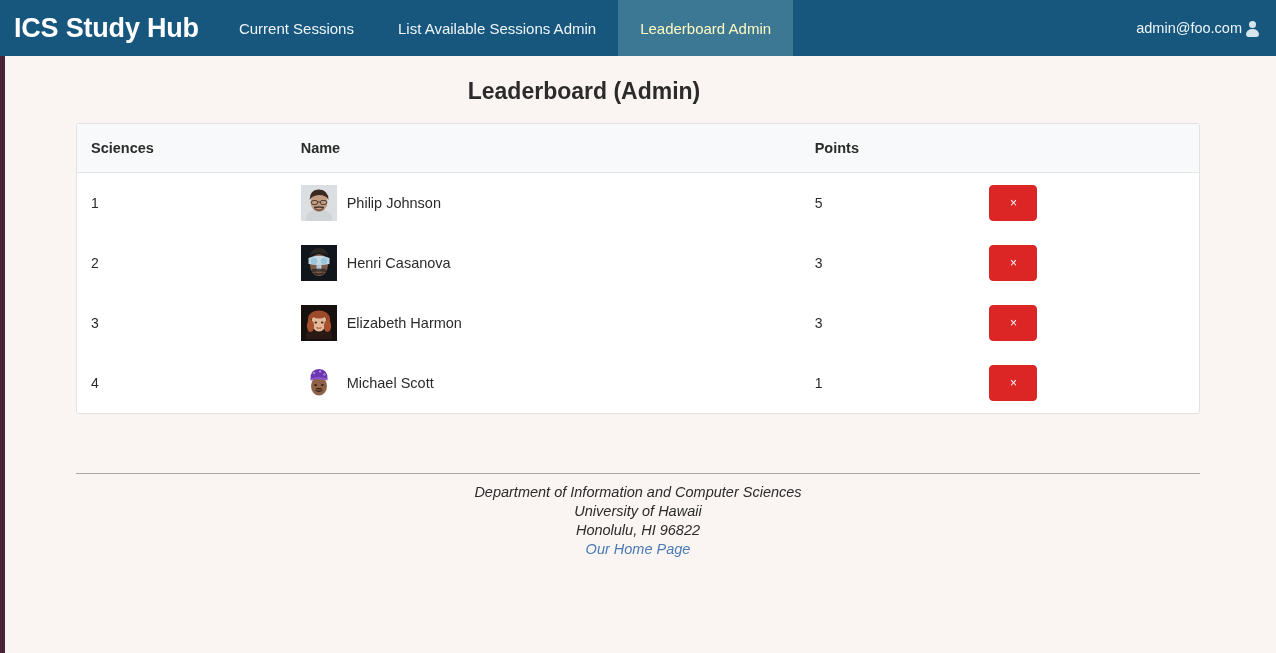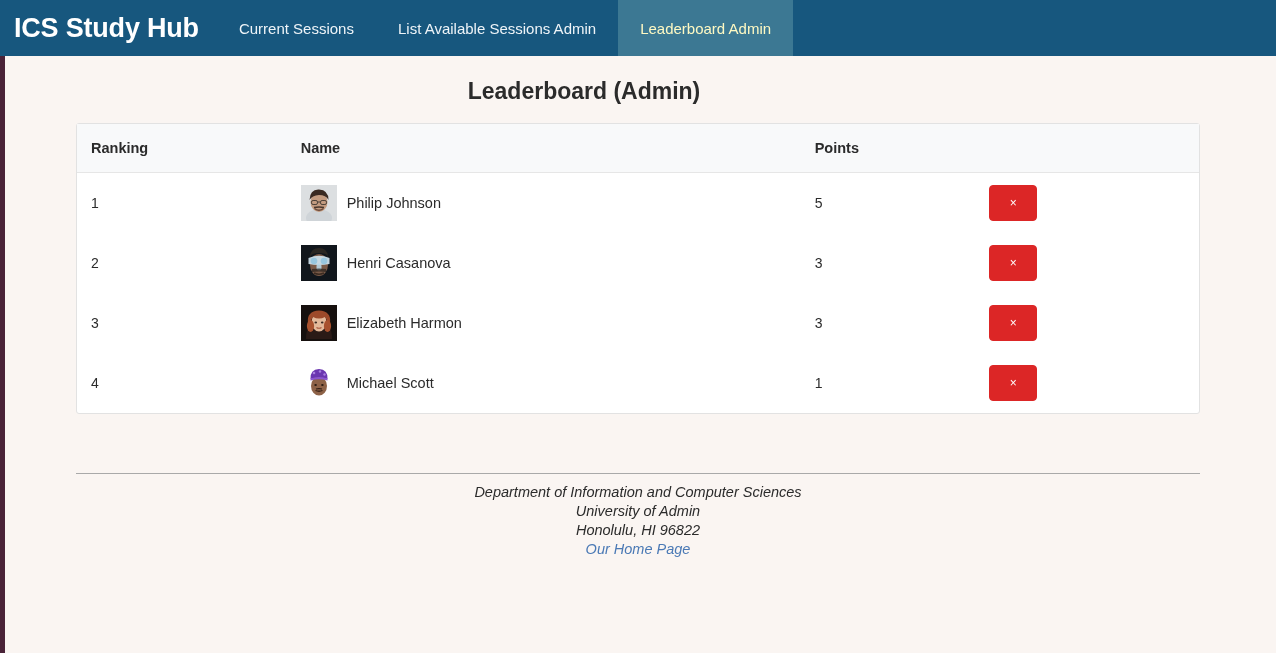--- a/index.html
+++ b/index.html
@@ -212,31 +212,37 @@
 
 <div class="navbar">
   <a class="brand" href="#">ICS Study Hub</a>
 
   <div class="nav-links">
     <a class="nav-link" href="#">Current Sessions</a>
     <a class="nav-link" href="#">List Available Sessions Admin</a>
     <a class="nav-link active" href="#">Leaderboard Admin</a>
   </div>
 
+  <div class="nav-right">
+    <a class="nav-user" href="#">
+      <span>admin@foo.com</span>
+      <span class="person-icon"></span>
+    </a>
+  </div>
 </div>
 
 <div class="page">
 
   <h1 class="page-title">Leaderboard (Admin)</h1>
 
   <div class="card">
     <table class="leaderboard">
       <thead>
         <tr>
-          <th class="col-rank">Ranking</th>
+          <th class="col-rank">Sciences</th>
           <th class="col-name">Name</th>
           <th class="col-points">Points</th>
           <th class="col-act"></th>
         </tr>
       </thead>
       <tbody>
 
         <tr>
           <td class="col-rank">1</td>
           <td class="col-name">
@@ -344,19 +350,19 @@
         </tr>
 
       </tbody>
     </table>
   </div>
 
   <div class="footer-wrap">
     <hr class="footer-rule">
     <div class="footer">
       <div>Department of Information and Computer Sciences</div>
-      <div>University of Admin</div>
+      <div>University of Hawaii</div>
       <div>Honolulu, HI 96822</div>
       <a href="#">Our Home Page</a>
     </div>
   </div>
 
 </div>
 
 </body></html>

